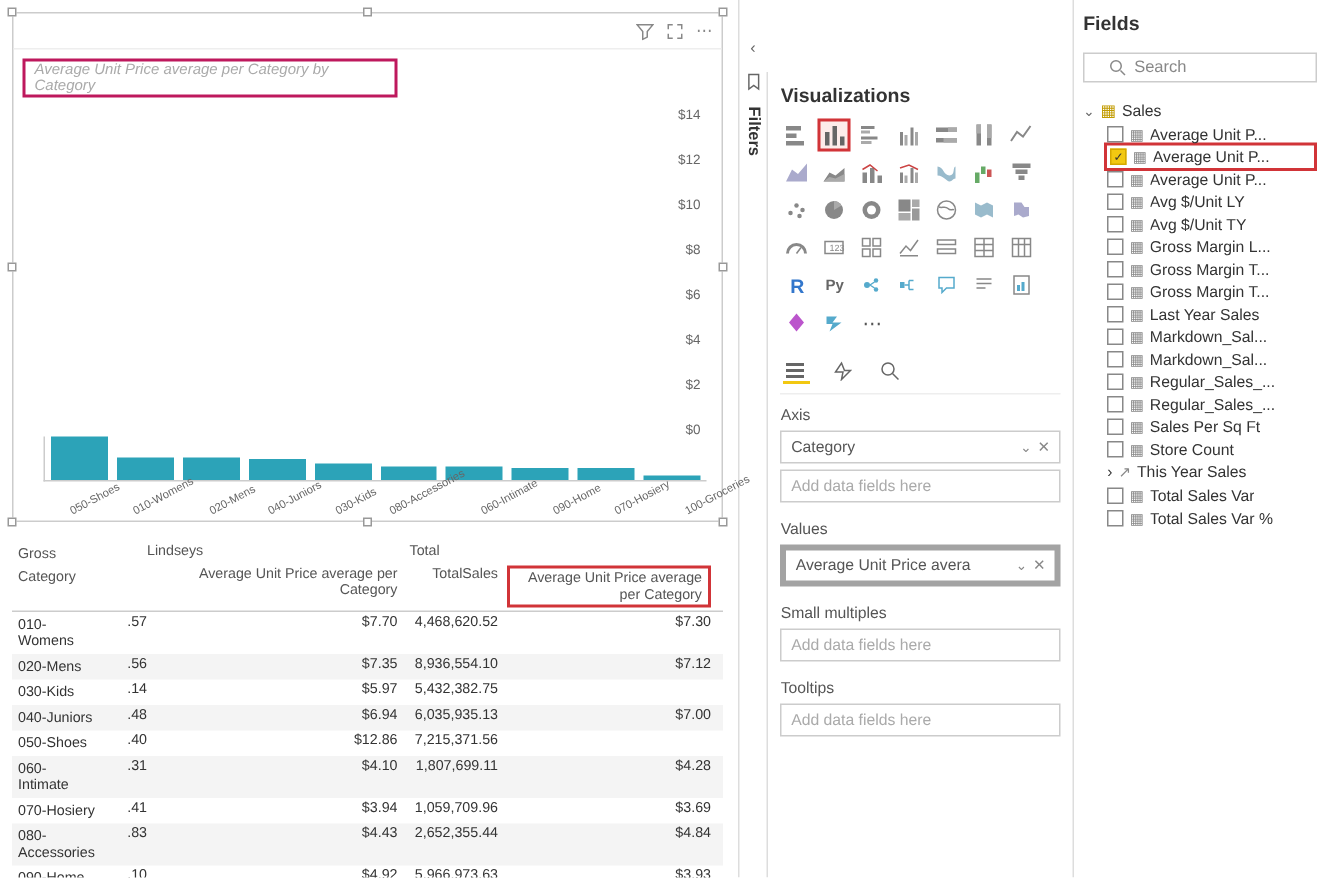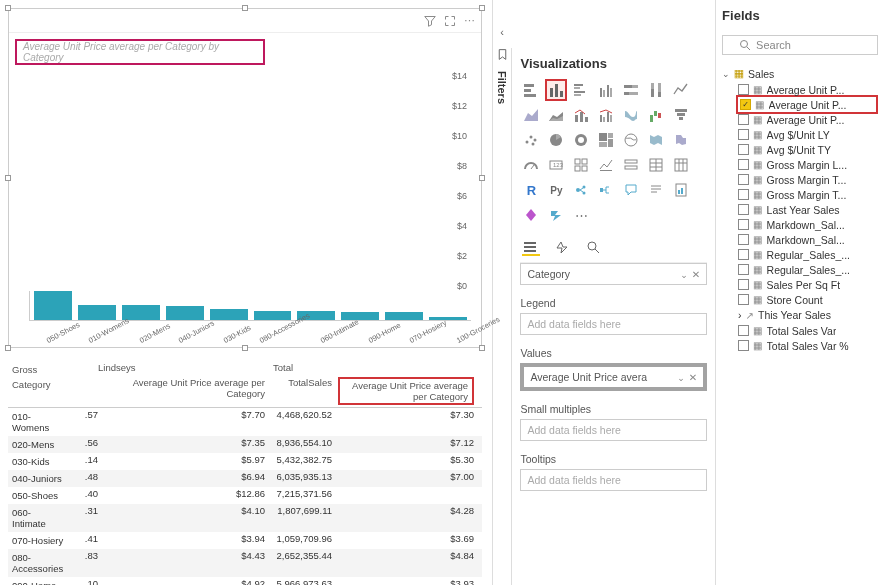--- a/index.html
+++ b/index.html
@@ -155,21 +155,20 @@
           <div class="col-a1">.56</div>
           <div class="col-a2">$7.35</div>
           <div class="col-ts">8,936,554.10</div>
           <div class="col-avg">$7.12</div>
         </div>
         <div class="trow">
           <div class="col-cat">030-Kids</div>
           <div class="col-a1">.14</div>
           <div class="col-a2">$5.97</div>
           <div class="col-ts">5,432,382.75</div>
-          <div class="col-avg">$5.30</div>
         </div>
         <div class="trow alt">
           <div class="col-cat">040-Juniors</div>
           <div class="col-a1">.48</div>
           <div class="col-a2">$6.94</div>
           <div class="col-ts">6,035,935.13</div>
           <div class="col-avg">$7.00</div>
         </div>
         <div class="trow">
           <div class="col-cat">050-Shoes</div>
@@ -468,26 +467,26 @@
         </svg>
       </span>
     <span class="ico">
         <svg width="14" height="14">
           <circle cx="6" cy="6" r="4" fill="none" stroke="#666"></circle>
           <path d="M9 9l4 4" stroke="#666"></path>
         </svg>
       </span>
   </div>
 
+  <div class="section-lbl">Axis</div>
   <div class="well">
       <span>Category</span>
       <span><span class="chev">⌄</span><span class="x">✕</span></span>
     </div>
 
-  <div class="section-lbl">Legend</div>
   <div class="well placeholder">
       <span>Add data fields here</span>
     </div>
 
   <div class="section-lbl">Values</div>
   <div class="well hl">
       <span>Average Unit Price avera</span>
       <span><span class="chev">⌄</span><span class="x">✕</span></span>
     </div>
 

